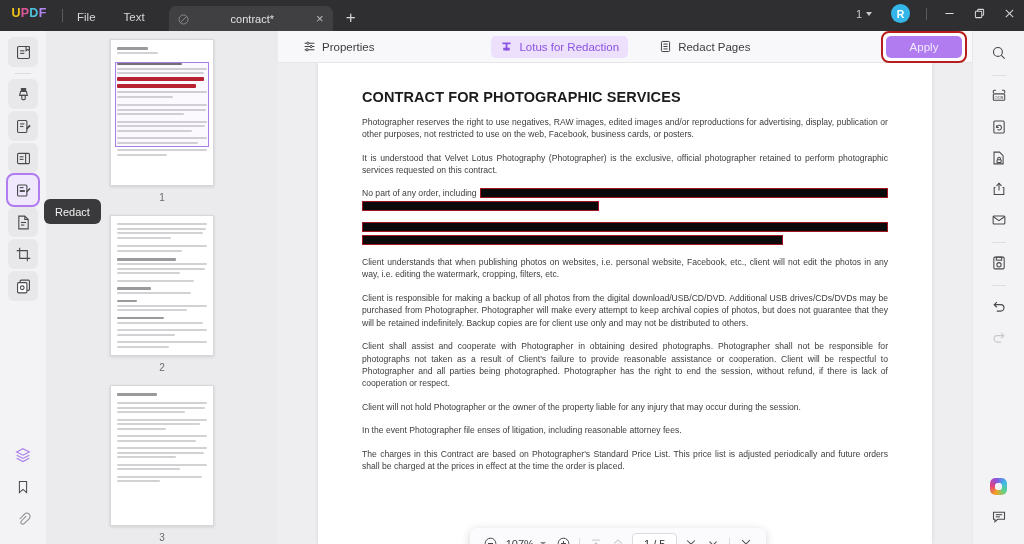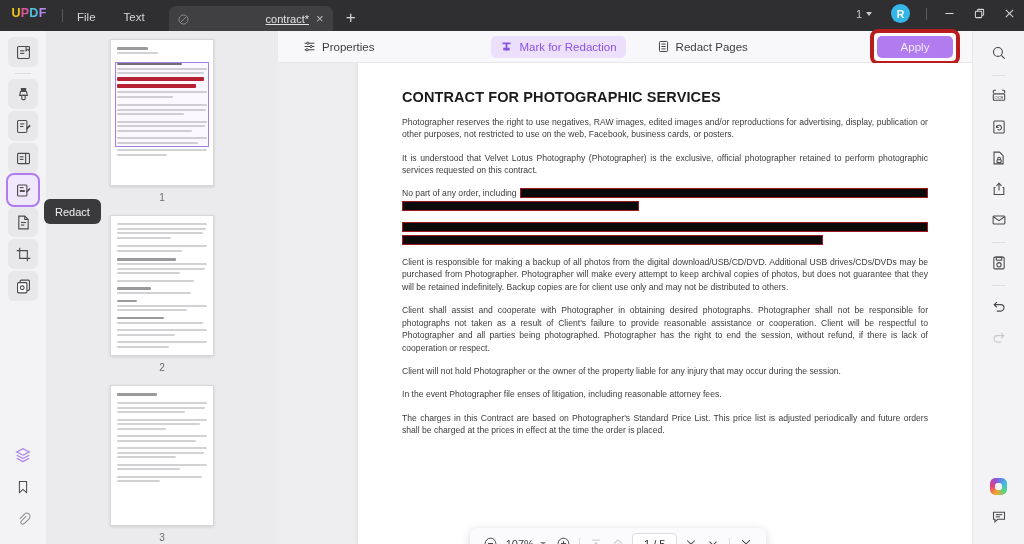--- a/index.html
+++ b/index.html
@@ -29,22 +29,22 @@
   .menu-item {
     color:#d6d6d8; font-size:11.5px; padding:0 14px 8px 14px; cursor:default;text-align:center;
   }
   .tab {
     margin-left: 10px; width: 164px; height: 25px; background: #404042;
     border-radius: 7px 7px 0 0; display:flex; align-items:center;
     padding: 0 8px; gap: 6px;
   }
   .tab-icon { width:13px;height:13px;opacity:.55; flex:none; }
   .tab-title {
-    flex:1; text-align:right; color:#e2e2e4; font-size:11px;
-    white-space:nowrap; overflow:hidden; text-overflow:ellipsis;text-decoration:underline;
+    flex:1; text-align:center; color:#e2e2e4; font-size:11px;
+    white-space:nowrap; overflow:hidden; text-overflow:ellipsis;
   }
   .tab-close { color:#bdbdbf; font-size:13px; line-height:1; flex:none; padding:0 1px; }
   .tab-add { color:#d6d6d8; font-size:17px; line-height:1; margin: 0 0 5px 13px; }
   .tb-right {
     margin-left:auto; display:flex; align-items:center; gap:0px; padding-bottom:8px;
   }
   .zoomsel { color:#c9c9cb; font-size:11px; display:flex; align-items:center; gap:4px; padding:0 10px;}
   .caret-d { width:0;height:0;border-left:3.5px solid transparent;border-right:3.5px solid transparent;border-top:4px solid #c9c9cb; }
   .avatar {
     width:19px;height:19px;border-radius:50%;background:#35b6e8;color:#fff;
@@ -110,32 +110,32 @@
     background:#f8f8fa; display:flex; align-items:center;
     border-bottom:1px solid #e6e6e8;
   }
   .tool {
     display:flex;align-items:center;gap:6px;height:22px;padding:0 9px;
     border-radius:5px; color:#3d3d3f; font-size:11.5px; white-space:nowrap;
   }
   .tool.purple { background:#ece0fd; color:#8b54e0; }
   .tool svg{display:block;}
   .apply-hl {
-    margin-left:auto; margin-right:12px; padding:3px;
-    border:4px solid #b91c1c; border-radius:8px; background:#fff;
+    margin-left:auto; margin-right:5px; padding:3px;
+    border:2px solid #b91c1c; border-radius:8px; background:#fff;
   }
   .apply-btn {
     width:76px;height:22px;background:#b07cf0;border-radius:5px;color:#f2e9ff;
     font-size:11.5px;display:flex;align-items:center;justify-content:center;
   }
 
   
   .docarea {
     position:absolute; left:278px; top:32px; width:694px; height:481px;
-    background:#eeeef0; overflow:hidden; display:flex; justify-content:flex-end;
+    background:#eeeef0; overflow:hidden; display:flex; justify-content:center;
   }
   .page {
     width:614px; background:#fff; padding:26px 44px 10px 44px;
     box-shadow:0 0 4px rgba(0,0,0,.1);
   }
   .doc-h1 { font-size:14.5px; font-weight:bold; color:#1b1b1b; margin-bottom:11px; letter-spacing:.1px;}
   .doc-p { font-size:8.6px; line-height:1.45; color:#3c3c3e; text-align:justify; margin-bottom:11px; }
   .redact-line {
     background:#0a0a0a; border:1px solid #a3151f; height:10px; margin:0 0 3px 0;
   }
@@ -429,21 +429,21 @@
         <span>Properties</span>
       </div>
       <div style="width:108px"></div>
       <div class="tool purple">
         <span>
           <svg width="13" height="13" viewBox="0 0 16 16" fill="none">
             <path d="M3 3h10v2.2H9.1v7.6H6.9V5.2H3z" fill="#8b54e0"></path>
             <rect x="4" y="9.5" width="8" height="3.3" fill="#8b54e0"></rect>
           </svg>
         </span>
-        <span>Mark for Redaction</span>
+        <span>Lotus for Redaction</span>
       </div>
       <div style="width:22px"></div>
       <div class="tool">
         <span>
           <svg width="13" height="13" viewBox="0 0 16 16" fill="none" stroke="#3d3d3f" stroke-width="1.2">
             <rect x="3" y="1.8" width="10" height="12.4" rx="1.2"></rect>
             <line x1="5.4" y1="5" x2="10.6" y2="5"></line>
               <line x1="5.4" y1="8" x2="10.6" y2="8"></line>
               <line x1="5.4" y1="11" x2="10.6" y2="11"></line>
           </svg>
@@ -468,20 +468,21 @@
             <span class="bar"></span>
           </div>
           <div class="redact-line" style="width:45%"></div>
         </div>
 
         <div class="redact-block">
           <div class="redact-line" style="width:100%"></div>
           <div class="redact-line" style="width:80%"></div>
         </div>
 
+        <div class="doc-p">Client understands that when publishing photos on websites, i.e. personal website, Facebook, etc., client will not edit the photos in any way, i.e. editing the watermark, cropping, filters, etc.</div>
         <div class="doc-p">Client is responsible for making a backup of all photos from the digital download/USB/CD/DVD. Additional USB drives/CDs/DVDs may be purchased from Photographer. Photographer will make every attempt to keep archival copies of photos, but does not guarantee that they will be retained indefinitely. Backup copies are for client use only and may not be distributed to others.</div>
         <div class="doc-p">Client shall assist and cooperate with Photographer in obtaining desired photographs. Photographer shall not be responsible for photographs not taken as a result of Client's failure to provide reasonable assistance or cooperation. Client will be respectful to Photographer and all parties being photographed. Photographer has the right to end the session, without refund, if there is lack of cooperation or respect.</div>
         <div class="doc-p">Client will not hold Photographer or the owner of the property liable for any injury that may occur during the session.</div>
         <div class="doc-p">In the event Photographer file                                               enses of litigation, including reasonable attorney fees.</div>
         <div class="doc-p">The charges in this Contract are based on Photographer's Standard Price List. This price list is adjusted periodically and future orders shall be charged at the prices in effect at the time the order is placed.</div>
       </div>
     </div>
 
     <div class="floatbar">
       <div class="fb-btn">

